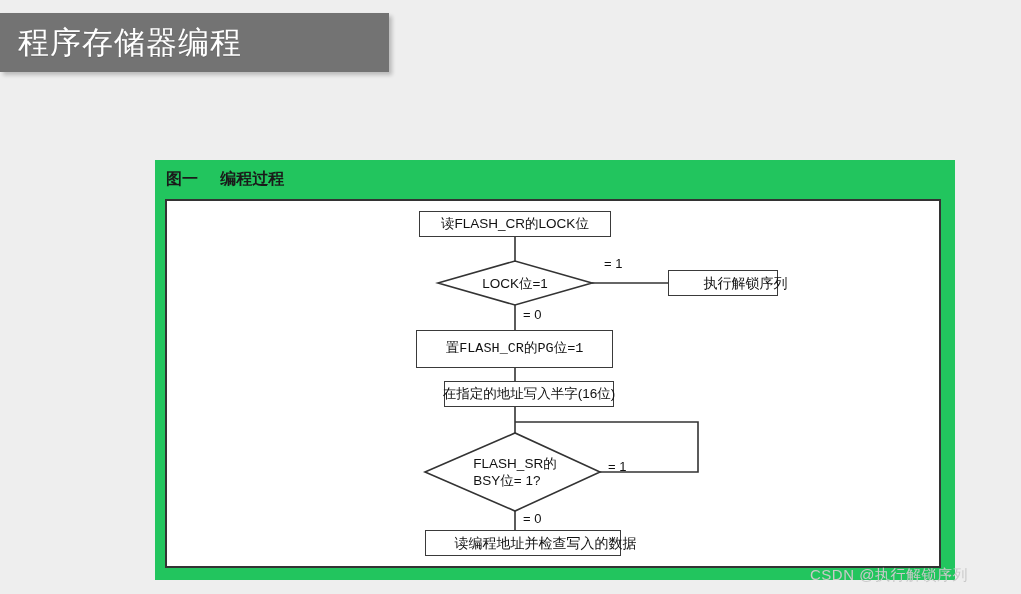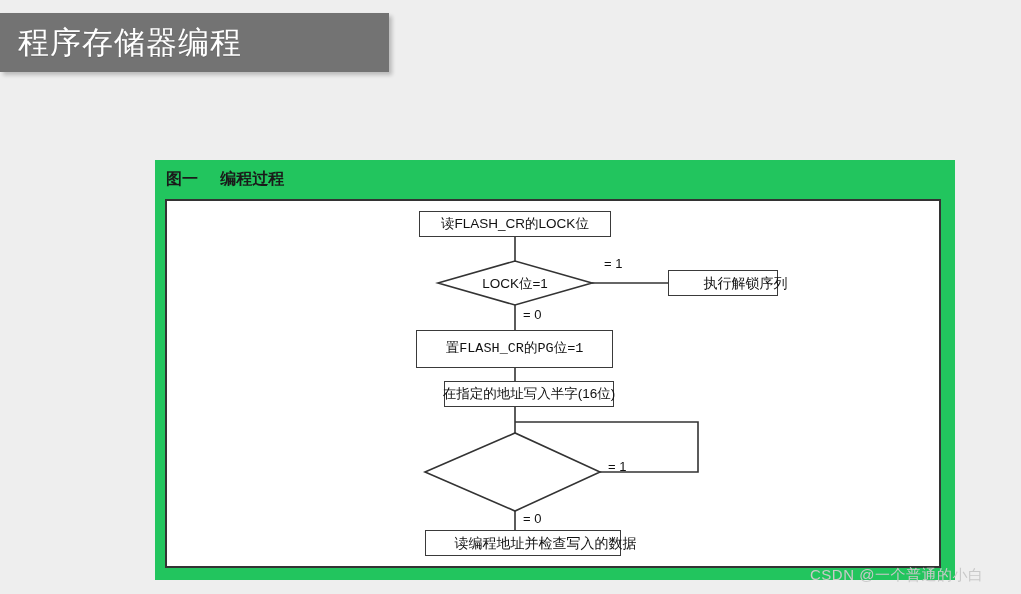--- a/index.html
+++ b/index.html
@@ -180,29 +180,33 @@
     </div>
 
     <div class="node proc" style="left:249px; top:129px; width:197px; height:38px;font-family:Liberation Mono, monospace;">
       <span>置FLASH_CR的PG位=1</span>
     </div>
 
     <div class="node proc" style="left:249px; top:180px; width:170px; height:26px;margin-left:28px;">
       <span>在指定的地址写入半字(16位)</span>
     </div>
 
+    <div class="decision-label" style="left:281px; top:255px; width:134px; height:34px;">
+      <span>FLASH_SR的
+BSY位= 1?</span>
+    </div>
 
     <div class="node proc serif" style="left:258px; top:329px; width:196px; height:26px;">
       <span>读编程地址并检查写入的数据</span>
     </div>
 
     <div class="edge-label" style="left:437px; top:55px;">= 1</div>
 
     <div class="edge-label" style="left:356px; top:106px;">= 0</div>
 
     <div class="edge-label" style="left:441px; top:258px;">= 1</div>
 
     <div class="edge-label" style="left:356px; top:310px;">= 0</div>
 
   </div>
 </div>
 
-<div id="watermark">CSDN @一个普通的小白</div>
+<div id="watermark">CSDN @执行解锁序列</div>
 
 </body></html>

